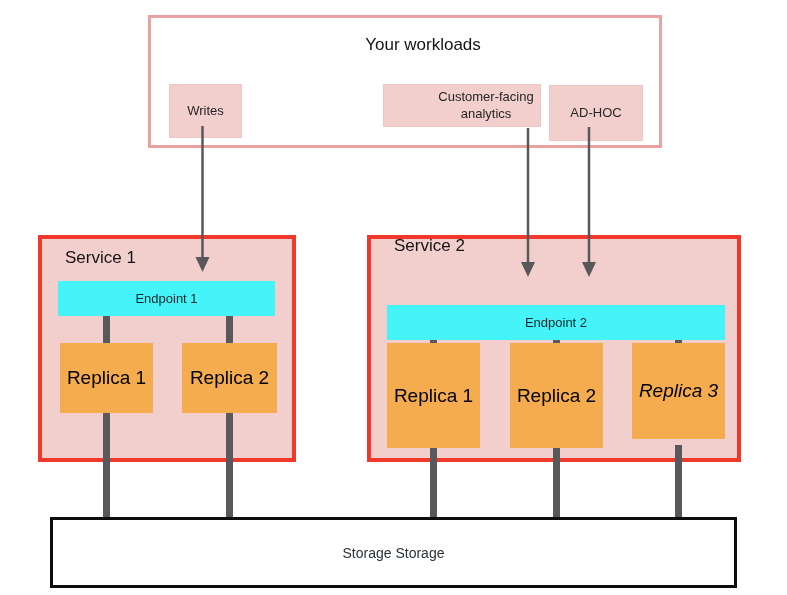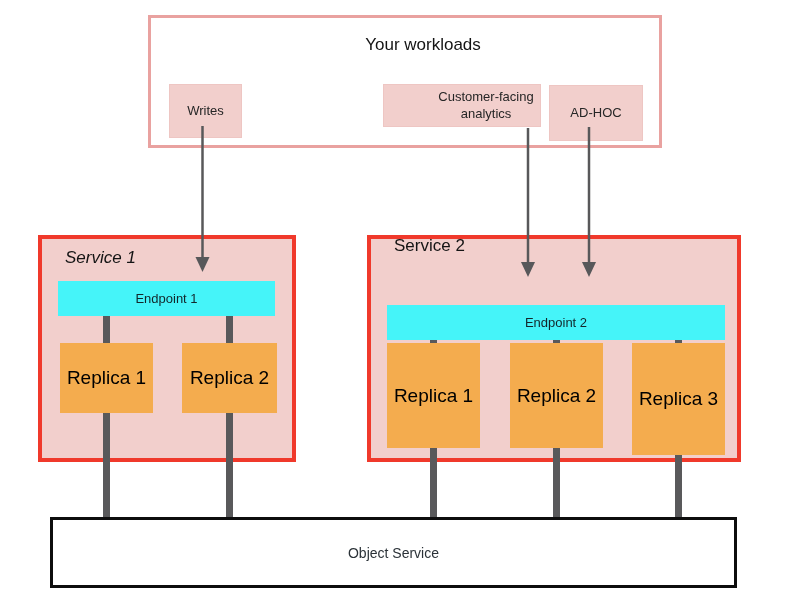--- a/index.html
+++ b/index.html
@@ -47,21 +47,21 @@
 
   <div class="abs wl-item center" style="left:383px;top:84px;width:158px;height:43px;padding-left:48px;">
     <span class="wrap">Customer-facing analytics</span>
   </div>
 
   <div class="abs wl-item center" style="left:549px;top:85px;width:94px;height:56px;">
     <span class="wrap">AD-HOC</span>
   </div>
 
   <div class="abs service" style="left:38px;top:235px;width:258px;height:227px;"></div>
-  <div class="abs svc-title" style="left:65px;top:248px;font-style:italic;">Service 1</div>
+  <div class="abs svc-title" style="left:65px;top:248px;">Service 1</div>
 
   <div class="pipe" style="left:103px;top:314px;height:32px;"></div>
   <div class="pipe" style="left:226px;top:314px;height:32px;"></div>
   <div class="pipe" style="left:103px;top:410px;height:109px;"></div>
   <div class="pipe" style="left:226px;top:410px;height:109px;"></div>
 
   <div class="abs endpoint center" style="left:58px;top:281px;width:217px;height:35px;">Endpoint 1</div>
 
   <div class="abs replica center" style="left:60px;top:343px;width:93px;height:70px;">Replica 1</div>
   <div class="abs replica center" style="left:182px;top:343px;width:95px;height:70px;">Replica 2</div>
@@ -73,23 +73,23 @@
   <div class="pipe" style="left:553px;top:314px;height:32px;"></div>
   <div class="pipe" style="left:675px;top:314px;height:32px;"></div>
   <div class="pipe" style="left:430px;top:445px;height:74px;"></div>
   <div class="pipe" style="left:553px;top:445px;height:74px;"></div>
   <div class="pipe" style="left:675px;top:445px;height:74px;"></div>
 
   <div class="abs endpoint center" style="left:387px;top:281px;width:338px;height:35px;margin-top:24px;">Endpoint 2</div>
 
   <div class="abs replica center" style="left:387px;top:343px;width:93px;height:105px;">Replica 1</div>
   <div class="abs replica center" style="left:510px;top:343px;width:93px;height:105px;">Replica 2</div>
-  <div class="abs replica center" style="left:632px;top:343px;width:93px;height:112px;">Replica 3</div>
+  <div class="abs replica center" style="left:632px;top:343px;width:93px;height:96px;font-style:italic;">Replica 3</div>
 
-  <div class="abs storage center" style="left:50px;top:517px;width:687px;height:71px;">Object Service</div>
+  <div class="abs storage center" style="left:50px;top:517px;width:687px;height:71px;">Storage Storage</div>
 
   <svg class="arrows" width="787" height="595" viewBox="0 0 787 595">
     <g>
       <line x1="202.5" y1="126" x2="202.5" y2="258" stroke="#58585a" stroke-width="2.5"></line>
       <polygon points="195.5,257 209.5,257 202.5,272" fill="#58585a"></polygon>
     </g>
     <g>
       <line x1="528" y1="128" x2="528" y2="263" stroke="#58585a" stroke-width="2.5"></line>
       <polygon points="521,262 535,262 528,277" fill="#58585a"></polygon>
     </g>

